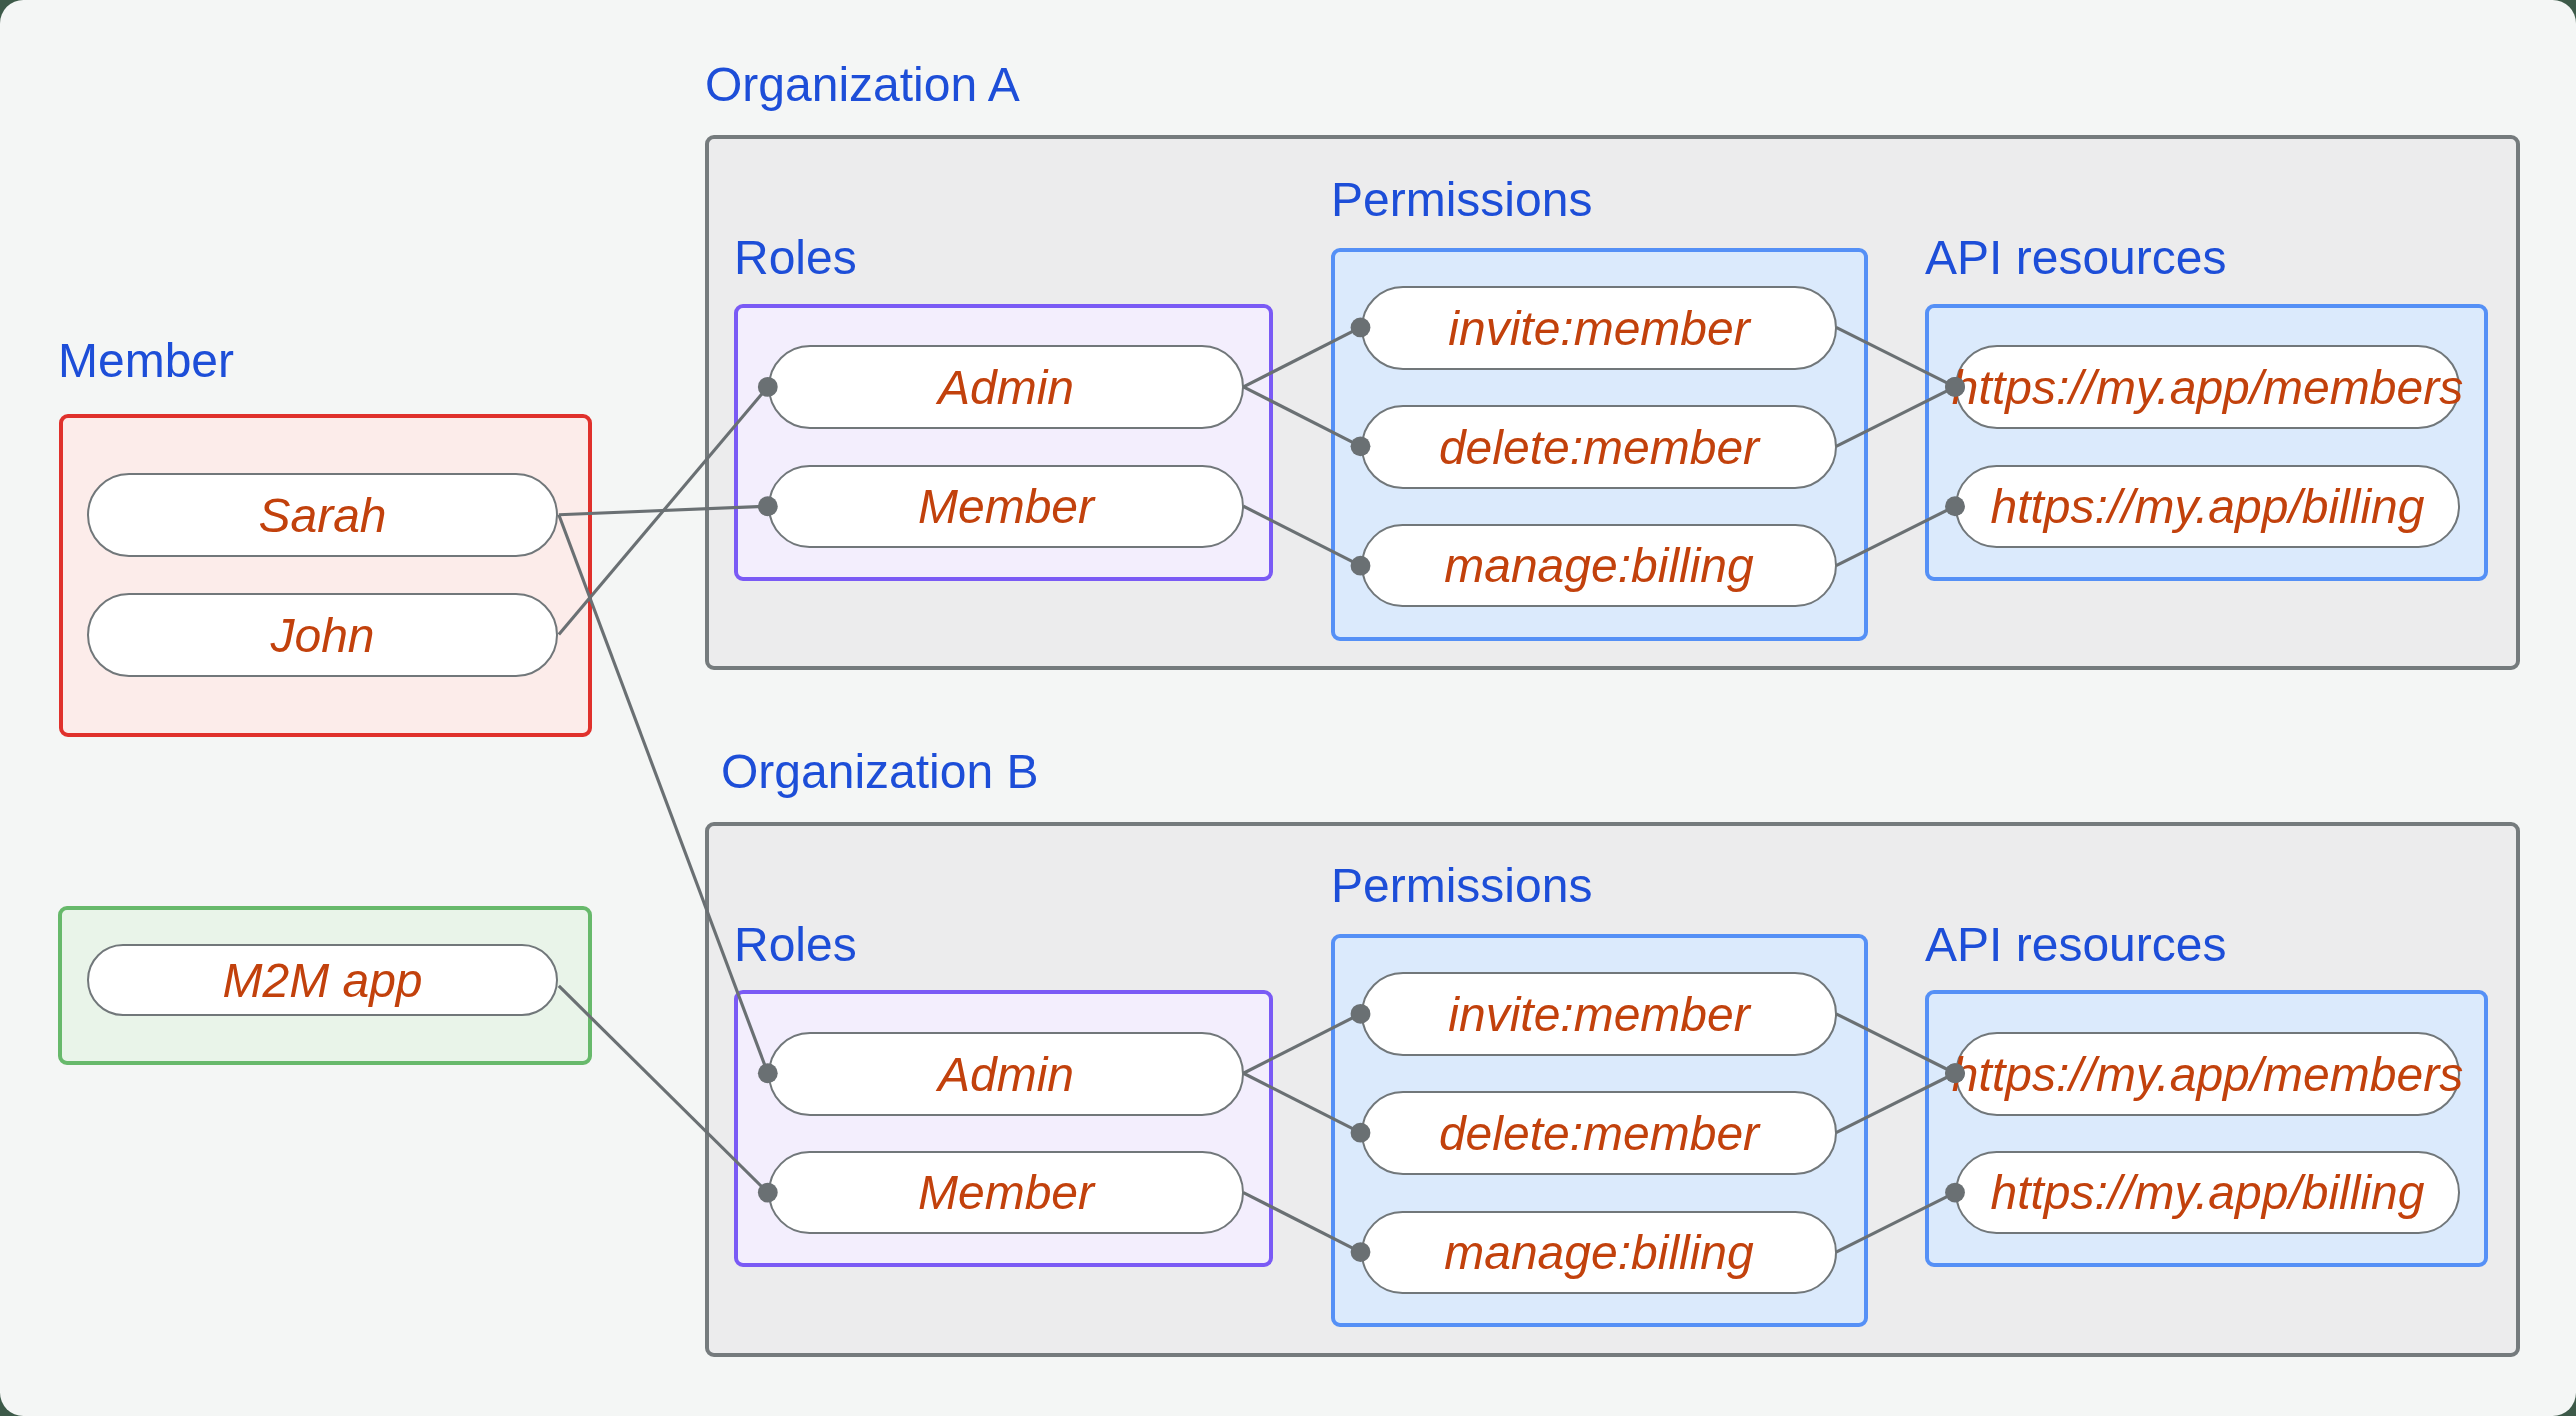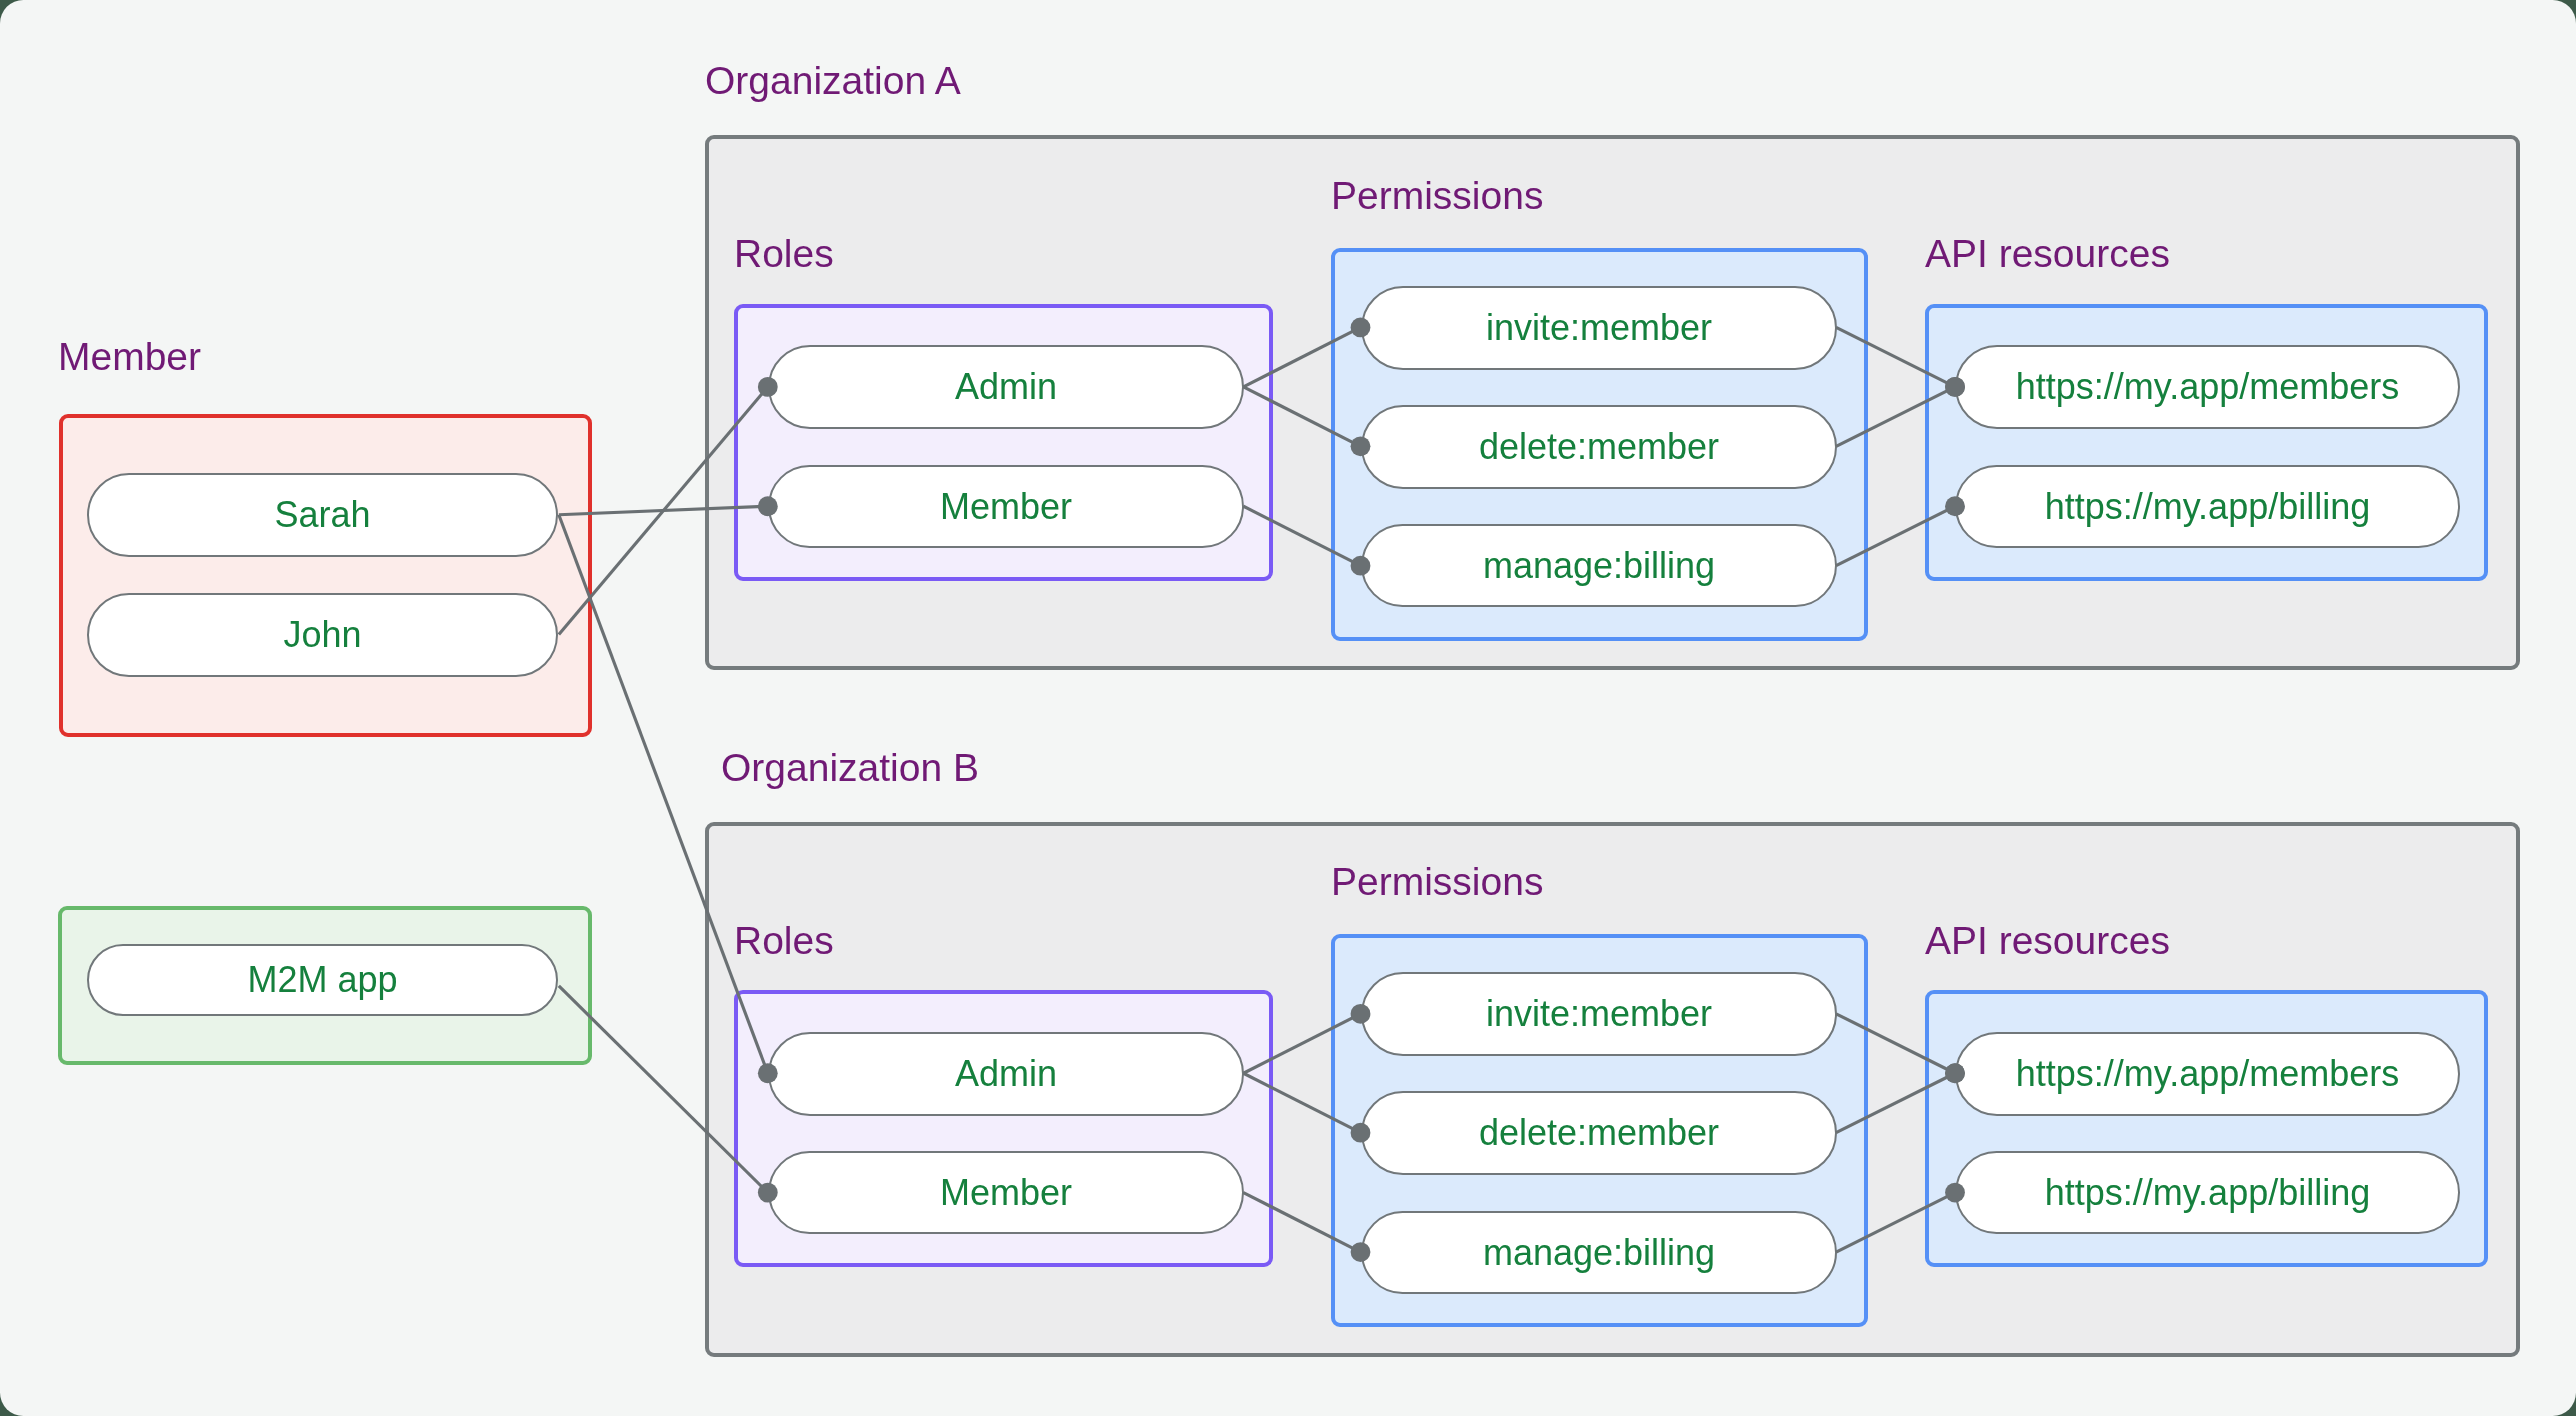--- a/index.html
+++ b/index.html
@@ -11,23 +11,23 @@
     overflow: hidden;
   }
   .canvas {
     position: absolute; inset: 0;
     background: #f4f6f5;
     border-radius: 23.4px;
     overflow: hidden;
   }
   .group-label {
     position: absolute;
-    font-size: 39px;
+    font-size: 48px;
     line-height: 1;
-    color: #701a75;
+    color: #1d4ed8;
     font-weight: 400;
     white-space: nowrap;
     z-index: 3;
   }
   .org-box {
     position: absolute;
     background: #ececed;
     border: 4.5px solid #757b7d;
     border-radius: 9px;
     box-sizing: border-box;
@@ -43,24 +43,25 @@
   .sub-box.green  { background: #e9f4e9; border: 4.5px solid #67b96b; }
   .sub-box.purple { background: #f3eefd; border: 4.5px solid #7a5af5; }
   .sub-box.blue   { background: #dbeafc; border: 4.5px solid #5590f6; }
   .pill {
     position: absolute;
     background: #ffffff;
     border: 2.7px solid #71777a;
     border-radius: 900px;
     box-sizing: border-box;
     display: flex; align-items: center; justify-content: center;
-    font-size: 36px;
-    color: #15803d;
+    font-size: 48px;
+    color: #c2410c;
     white-space: nowrap;
     z-index: 4;
+    font-style: italic;
   }
   #edge-layer {
     position: absolute; inset: 0;
     pointer-events: none;
     z-index: 6;
   }
 </style>
 </head>
 <body>
 

